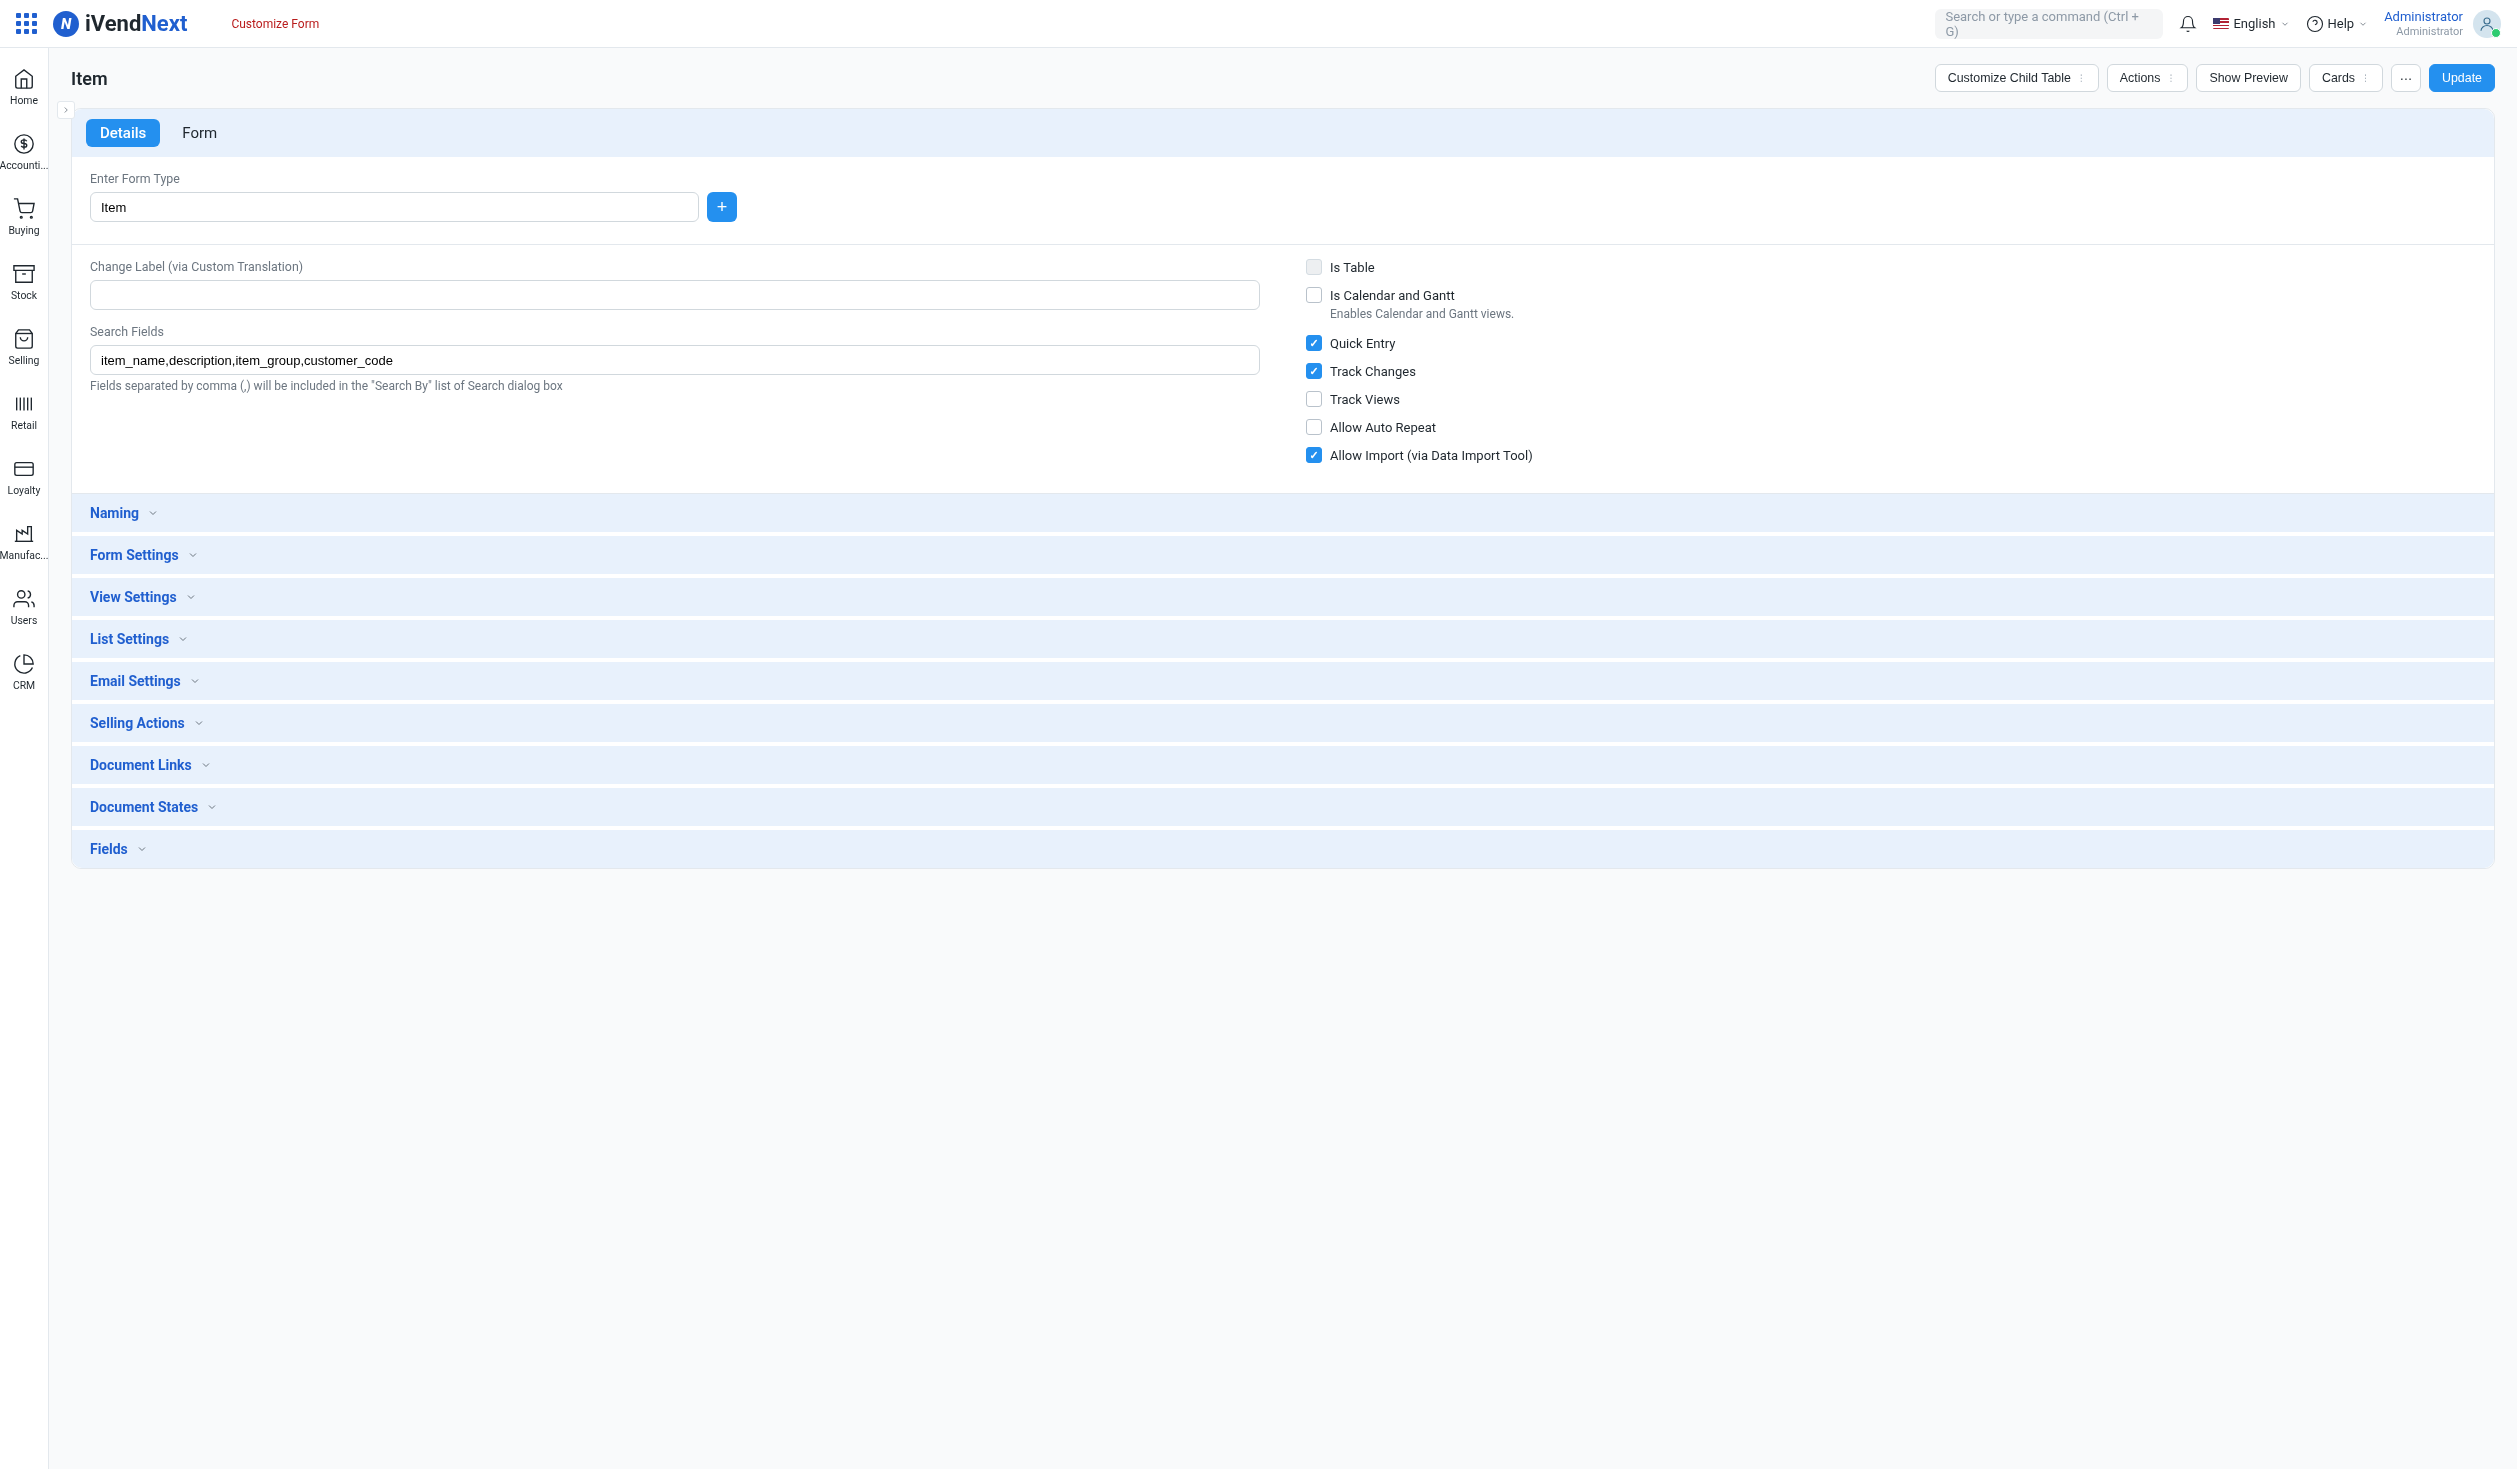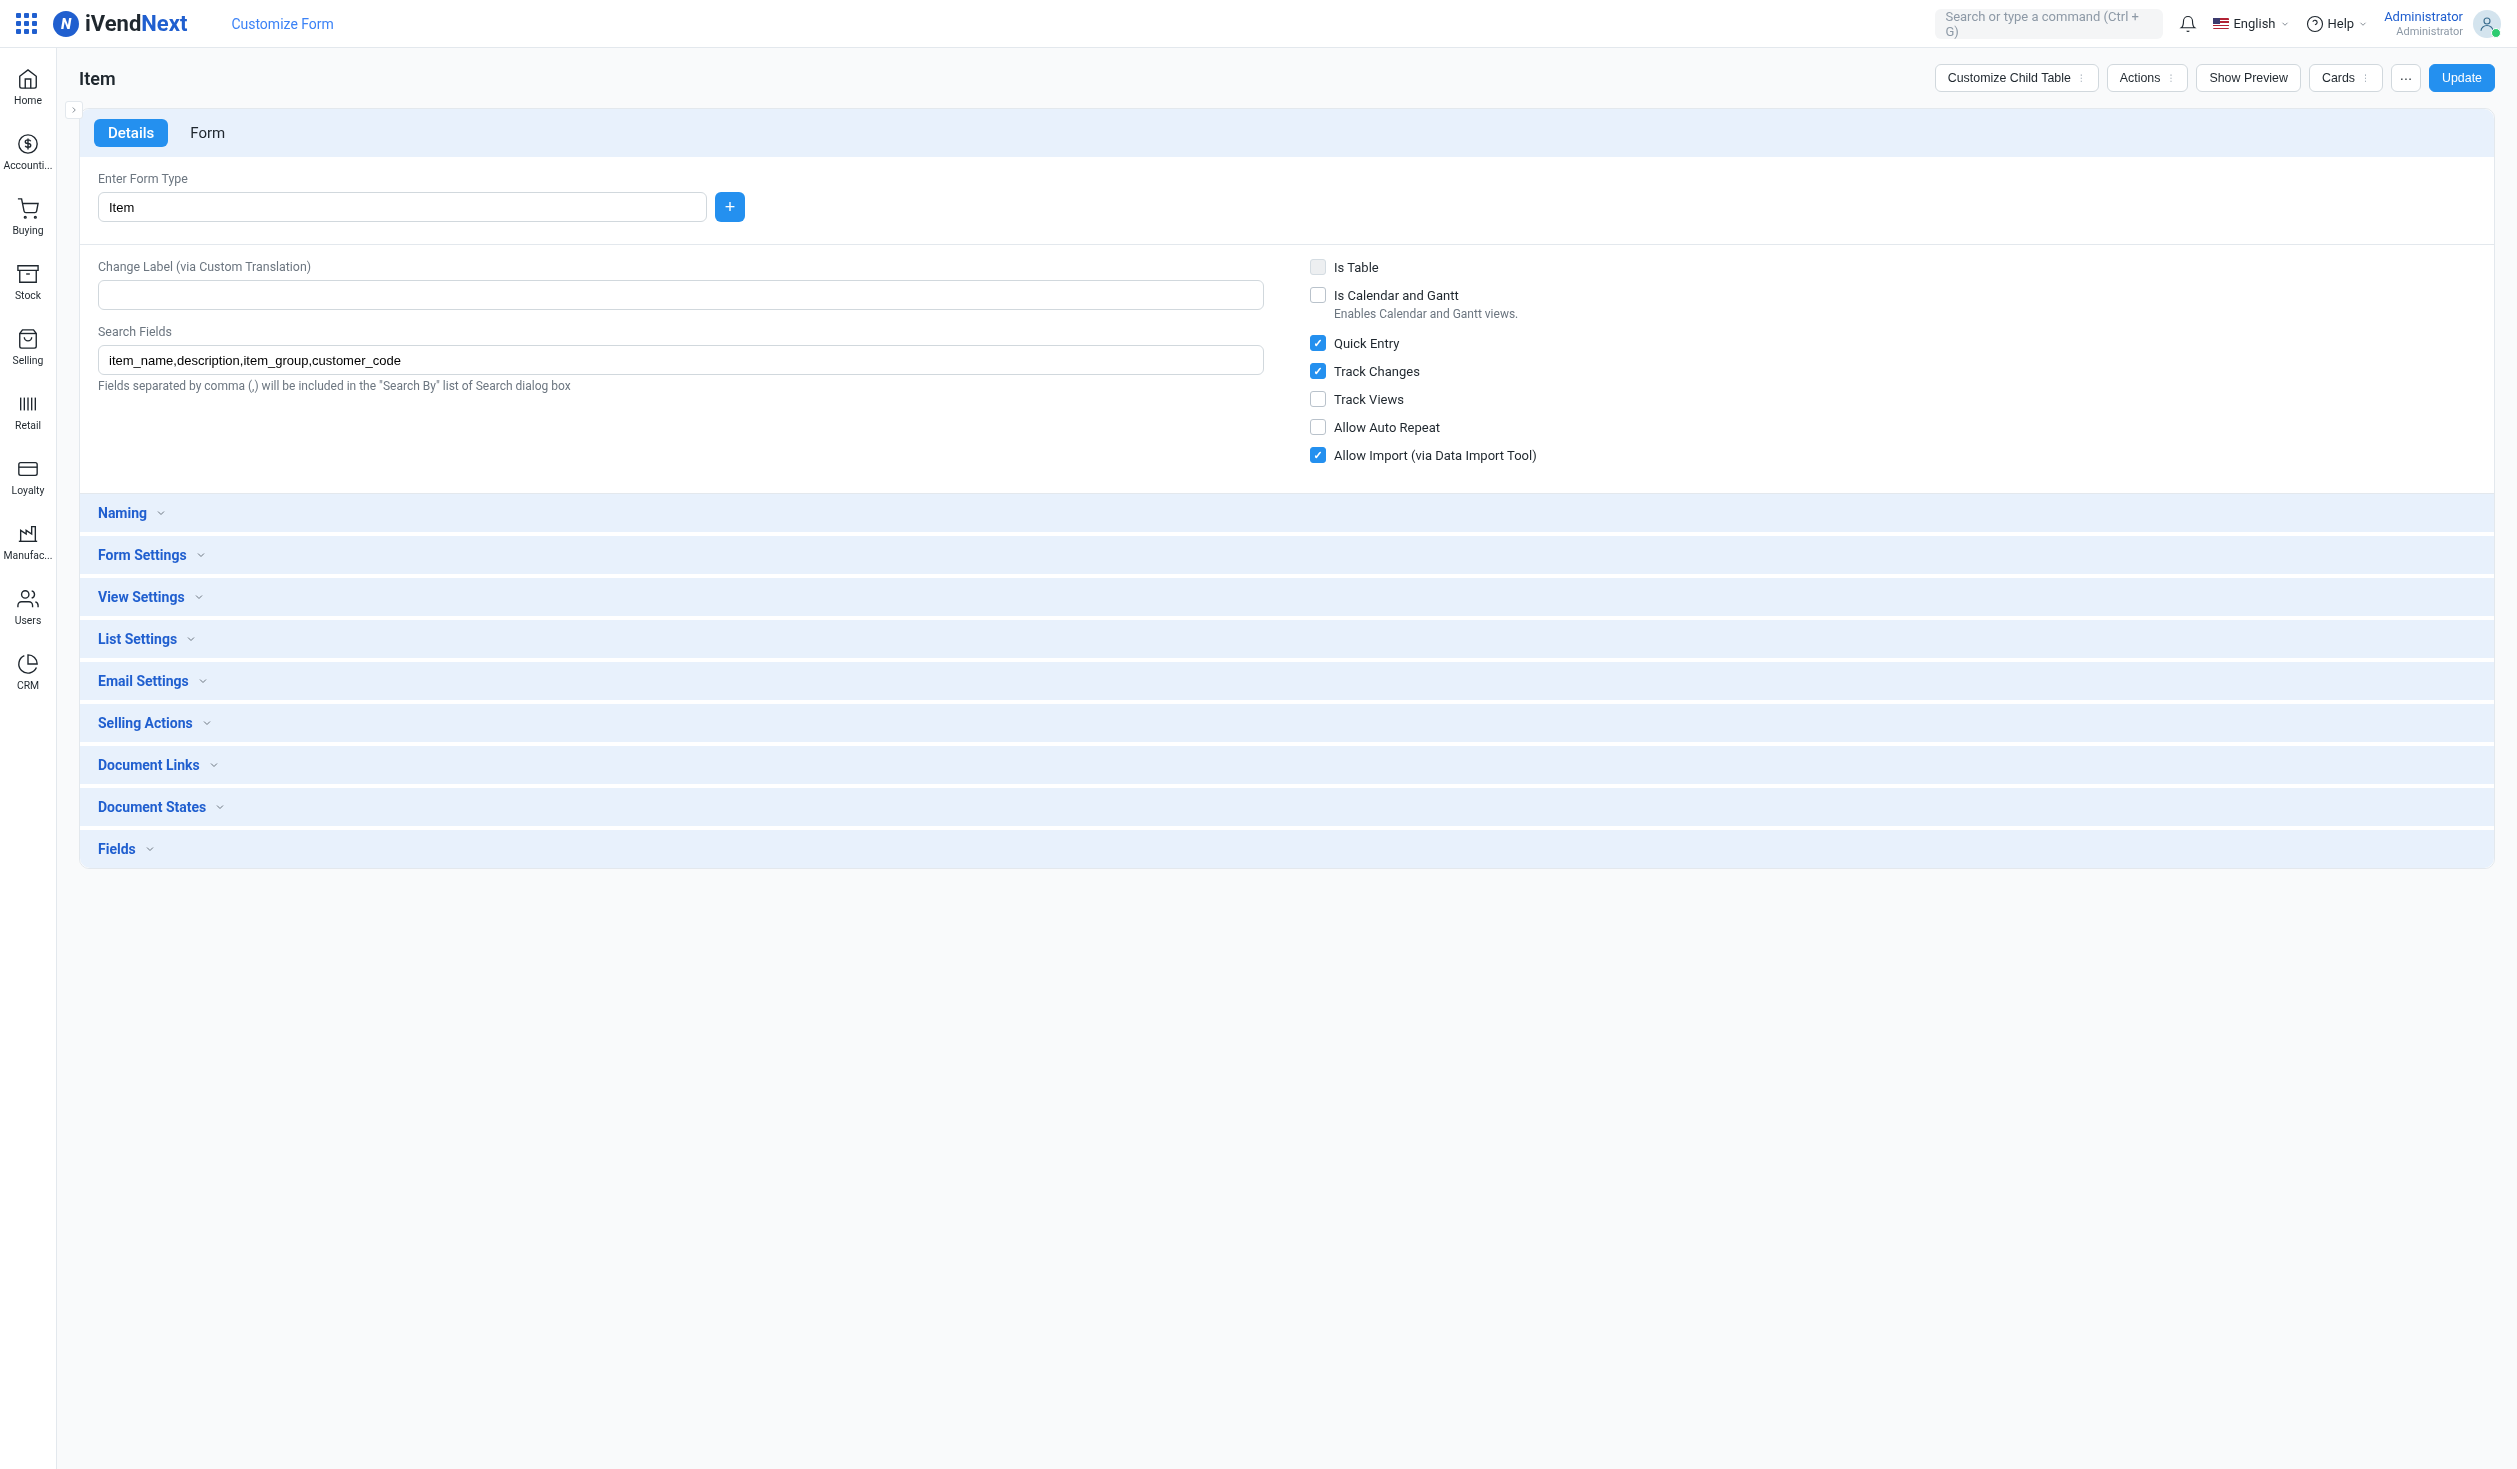--- a/index.html
+++ b/index.html
@@ -6,37 +6,37 @@
 body { font-family: -apple-system, BlinkMacSystemFont, "Segoe UI", Roboto, sans-serif; background: #fff; color: #1f272e; }
 
 
 .topbar { height: 48px; border-bottom: 1px solid #e3e8ed; display: flex; align-items: center; padding: 0 16px; }
 .apps-grid { display: grid; grid-template-columns: repeat(3, 5px); grid-template-rows: repeat(3, 5px); gap: 3px; margin-right: 16px; cursor: pointer; }
 .apps-grid span { background: #205fcf; border-radius: 1px; }
 .logo { display: flex; align-items: center; font-size: 22px; font-weight: 700; }
 .logo-badge { width: 26px; height: 26px; border-radius: 50%; background: #205fcf; color: #fff; display: flex; align-items: center; justify-content: center; font-size: 15px; font-weight: 800; margin-right: 6px; font-style: italic; }
 .logo .dark { color: #1f272e; }
 .logo .blue { color: #205fcf; }
-.breadcrumb { margin-left: 44px; color: #3b82f6; font-size: 14px; }
+.breadcrumb { margin-left: 44px; color: #b91c1c; font-size: 12px; }
 .topbar-right { margin-left: auto; display: flex; align-items: center; gap: 16px; }
 .search-box { width: 228px; height: 30px; background: #f4f5f6; border-radius: 6px; display: flex; align-items: center; padding: 0 10px; color: #8d99a6; font-size: 13px; flex-direction: column; }
 .search-box svg { margin-right: 6px; }
 .topbar-item { display: flex; align-items: center; gap: 4px; font-size: 13px; color: #1f272e; cursor: pointer; }
 .flag { width: 16px; height: 11px; background: linear-gradient(to bottom, #b22234 0%, #b22234 15%, #fff 15%, #fff 30%, #b22234 30%, #b22234 45%, #fff 45%, #fff 60%, #b22234 60%, #b22234 75%, #fff 75%, #fff 90%, #b22234 90%); position: relative; border-radius: 1px; }
 .flag::before { content: ""; position: absolute; top: 0; left: 0; width: 7px; height: 6px; background: #3c3b6e; }
 .user-block { text-align: right; line-height: 1.2; }
 .user-name { color: #205fcf; font-size: 13px; }
 .user-role { color: #8d99a6; font-size: 11px; }
 .avatar { width: 28px; height: 28px; border-radius: 50%; background: #d4e4ee; display: flex; align-items: center; justify-content: center; position: relative; margin-left: 6px; }
 .avatar::after { content: ""; position: absolute; bottom: 0; right: 0; width: 8px; height: 8px; background: #2ecc71; border-radius: 50%; border: 1.5px solid #fff; }
 .avatar svg { width: 18px; height: 18px; }
 
 
 .layout { display: flex; height: calc(100vh - 48px); }
-.sidebar { width: 57px; border-right: 1px solid #e3e8ed; display: flex; flex-direction: column; align-items: center; padding-top: 16px; gap: 18px; }
+.sidebar { width: 49px; border-right: 1px solid #e3e8ed; display: flex; flex-direction: column; align-items: center; padding-top: 16px; gap: 18px; }
 .sidebar-item { display: flex; flex-direction: column; align-items: center; gap: 4px; cursor: pointer; width: 100%; padding: 4px 0; }
 .sidebar-item .icon { width: 22px; height: 22px; color: #1f272e; }
 .sidebar-item .label { font-size: 10.4px; color: #1f272e; }
 
 
 .main { flex: 1; background: #f9fafb; overflow-y: auto; position: relative; }
 .collapse-handle { position: absolute; top: 53px; left: 8px; width: 18px; height: 18px; display:flex; align-items:center; justify-content:center; background:#fff; border:1px solid #e3e8ed; border-radius: 3px; cursor:pointer; z-index:10; }
 .page-header { display: flex; align-items: center; padding: 16px 22px 4px 22px; }
 .page-title { font-size: 18px; font-weight: 600; }
 .page-actions { margin-left: auto; display: flex; gap: 8px; align-items: center; }

